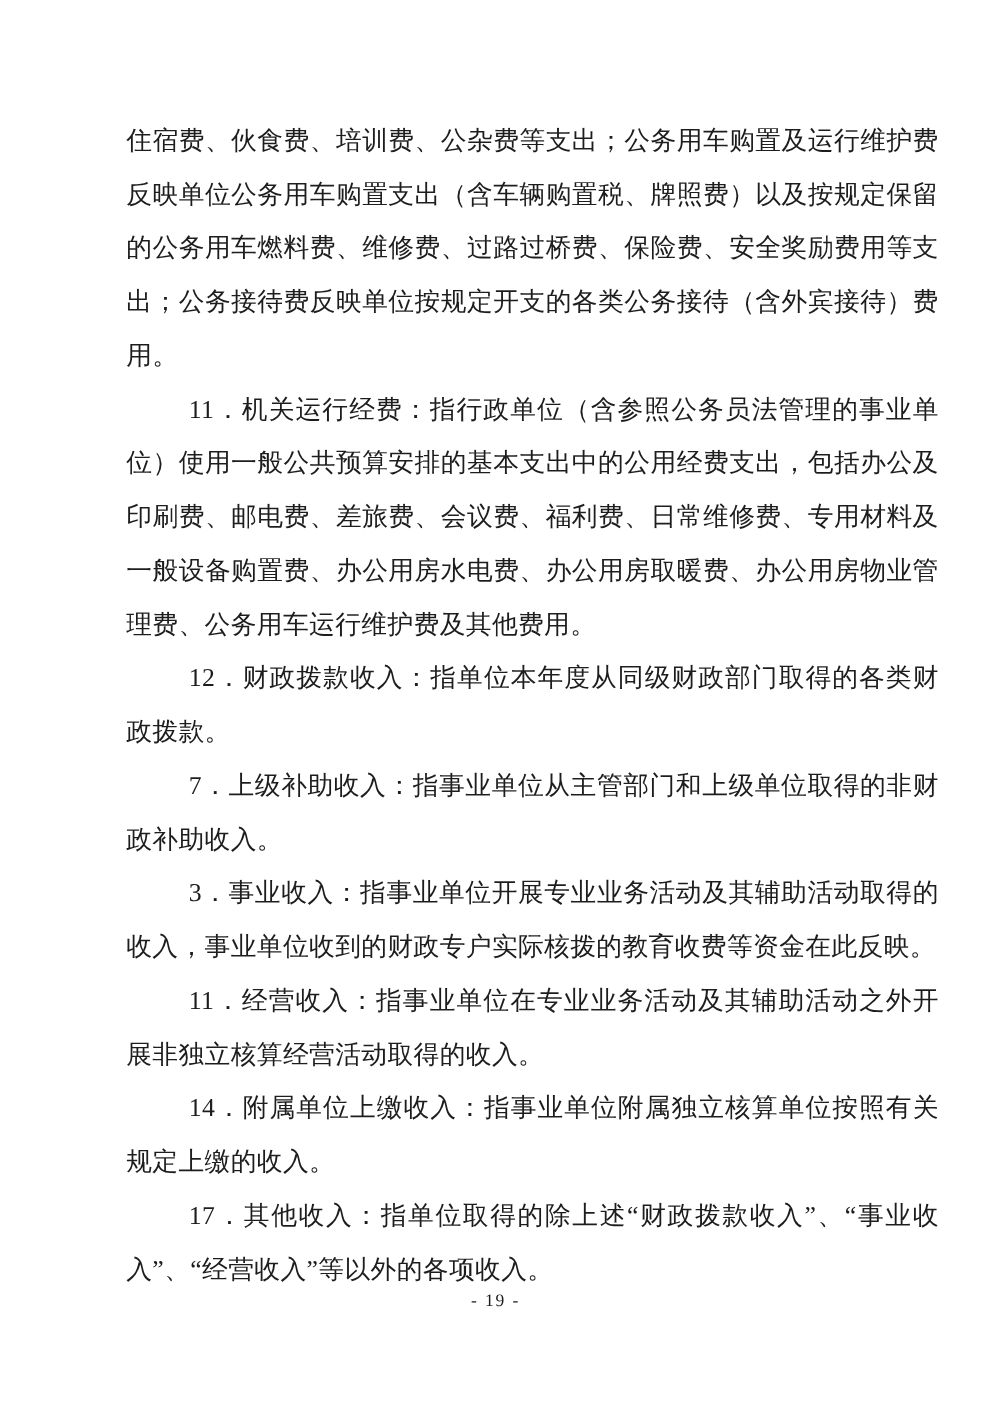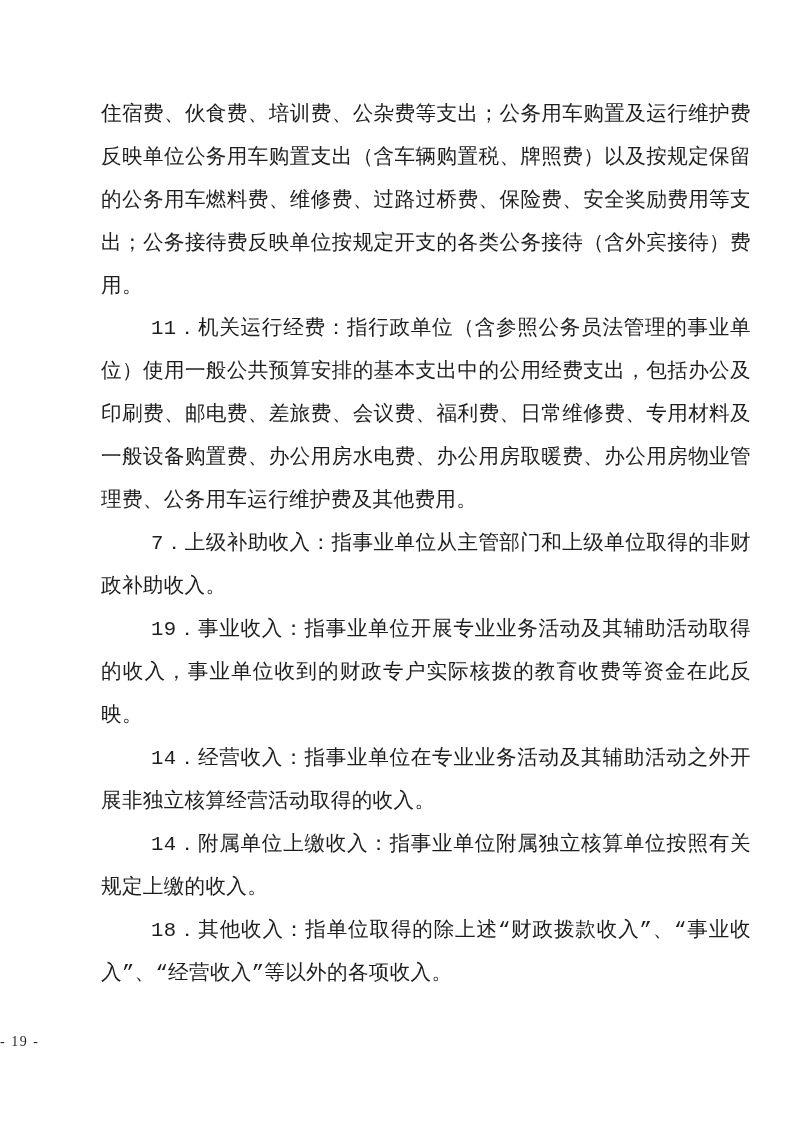--- a/index.html
+++ b/index.html
@@ -27,40 +27,40 @@
     text-justify: inter-character;
     letter-spacing: 0.3px;
     margin-left: 36px;
   }
   .content p {
     margin: 0;
     padding: 0;
   }
   .content p.indent {
     text-indent: 50px;
-    font-family: Liberation Mono, monospace;
   }
   .footer {
     position: absolute;
     top: 1034px;
     left: 0;
     width: 100%;
-    text-align: left;
+    text-align: center;
     font-size: 14px;
     letter-spacing: 1.5px;
     color: #1d1d1d;
   }
 </style>
 </head>
 <body>
 
 <div class="page">
   <div class="content">
     <p>住宿费、伙食费、培训费、公杂费等支出；公务用车购置及运行维护费反映单位公务用车购置支出（含车辆购置税、牌照费）以及按规定保留的公务用车燃料费、维修费、过路过桥费、保险费、安全奖励费用等支出；公务接待费反映单位按规定开支的各类公务接待（含外宾接待）费用。</p>
     <p class="indent">11．机关运行经费：指行政单位（含参照公务员法管理的事业单位）使用一般公共预算安排的基本支出中的公用经费支出，包括办公及印刷费、邮电费、差旅费、会议费、福利费、日常维修费、专用材料及一般设备购置费、办公用房水电费、办公用房取暖费、办公用房物业管理费、公务用车运行维护费及其他费用。</p>
+    <p class="indent">12．财政拨款收入：指单位本年度从同级财政部门取得的各类财政拨款。</p>
     <p class="indent">7．上级补助收入：指事业单位从主管部门和上级单位取得的非财政补助收入。</p>
-    <p class="indent">19．事业收入：指事业单位开展专业业务活动及其辅助活动取得的收入，事业单位收到的财政专户实际核拨的教育收费等资金在此反映。</p>
-    <p class="indent">14．经营收入：指事业单位在专业业务活动及其辅助活动之外开展非独立核算经营活动取得的收入。</p>
+    <p class="indent">3．事业收入：指事业单位开展专业业务活动及其辅助活动取得的收入，事业单位收到的财政专户实际核拨的教育收费等资金在此反映。</p>
+    <p class="indent">11．经营收入：指事业单位在专业业务活动及其辅助活动之外开展非独立核算经营活动取得的收入。</p>
     <p class="indent">14．附属单位上缴收入：指事业单位附属独立核算单位按照有关规定上缴的收入。</p>
-    <p class="indent">18．其他收入：指单位取得的除上述“财政拨款收入”、“事业收入”、“经营收入”等以外的各项收入。</p>
+    <p class="indent">17．其他收入：指单位取得的除上述“财政拨款收入”、“事业收入”、“经营收入”等以外的各项收入。</p>
   </div>
   <div class="footer">- 19 -</div>
 </div>
 
 </body></html>

